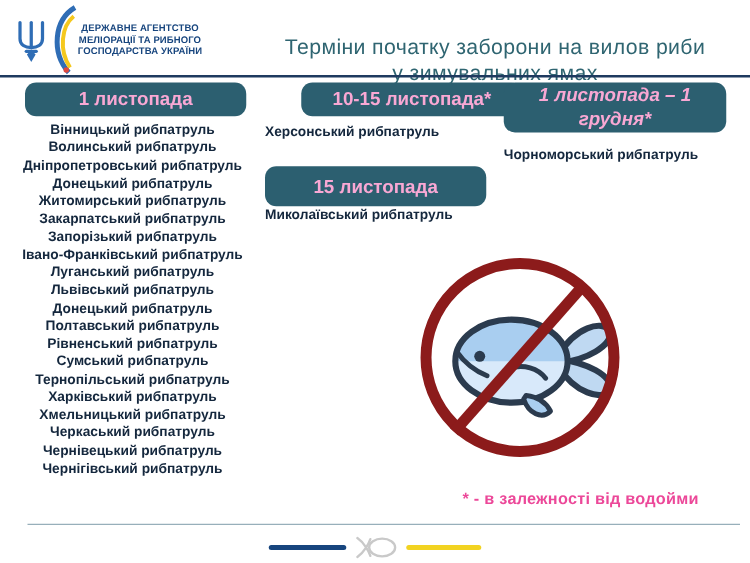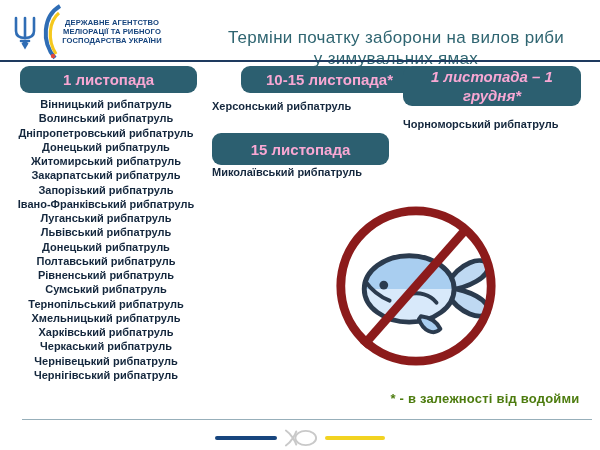--- a/index.html
+++ b/index.html
@@ -25,22 +25,22 @@
   .patrol-list{position:absolute;left:0;top:97px;width:212px;text-align:center;
                font-size:11px;font-weight:bold;line-height:14.25px;color:#14273D;}
   .patrol-list span{display:block;}
   .single-item{position:absolute;font-size:11px;font-weight:bold;color:#14273D;text-align:left;}
   .item-kherson{left:212px;top:100px;width:177px;}
   .item-mykolaiv{left:212px;top:166px;width:177px;}
   .item-chornomorsk{left:403px;top:118px;width:178px;}
   
   .no-fishing{position:absolute;left:333px;top:203px;}
   
-  .footnote{position:absolute;left:370px;top:391px;width:230px;text-align:center;
-            font-size:13px;font-weight:bold;color:#4d7c0f;letter-spacing:.2px;}
+  .footnote{position:absolute;left:370px;top:391px;width:230px;text-align:left;
+            font-size:13px;font-weight:bold;color:#ec4899;letter-spacing:.2px;}
   
   .bottom-divider{position:absolute;left:22px;top:419px;width:570px;height:1px;background:#97AFBA;}
   .footer-row{position:absolute;left:0;top:429px;width:600px;height:18px;
               display:flex;align-items:center;justify-content:center;gap:7px;}
   .bar{height:4px;border-radius:2px;}
   .bar-blue{width:62px;background:#17457E;}
   .bar-yellow{width:60px;background:#F2D321;}
 </style>
 </head>
 <body>
@@ -83,22 +83,22 @@
     <span>Закарпатський рибпатруль</span>
     <span>Запорізький рибпатруль</span>
     <span>Івано-Франківський рибпатруль</span>
     <span>Луганський рибпатруль</span>
     <span>Львівський рибпатруль</span>
     <span>Донецький рибпатруль</span>
     <span>Полтавський рибпатруль</span>
     <span>Рівненський рибпатруль</span>
     <span>Сумський рибпатруль</span>
     <span>Тернопільський рибпатруль</span>
+    <span>Харківський рибпатруль</span>
     <span>Хмельницький рибпатруль</span>
-    <span>Харківський рибпатруль</span>
     <span>Черкаський рибпатруль</span>
     <span>Чернівецький рибпатруль</span>
     <span>Чернігівський рибпатруль</span>
   </div>
 
   <div class="badge badge-2">10-15 листопада*</div>
   <div class="single-item item-kherson">Херсонський рибпатруль</div>
 
   <div class="badge badge-3">15 листопада</div>
   <div class="single-item item-mykolaiv">Миколаївський рибпатруль</div>

